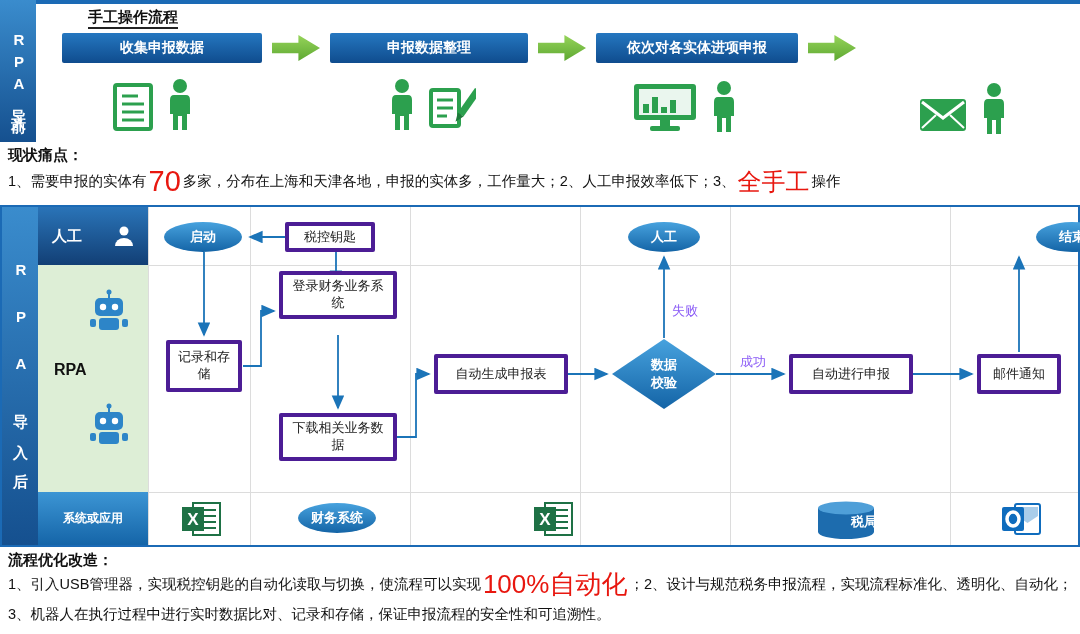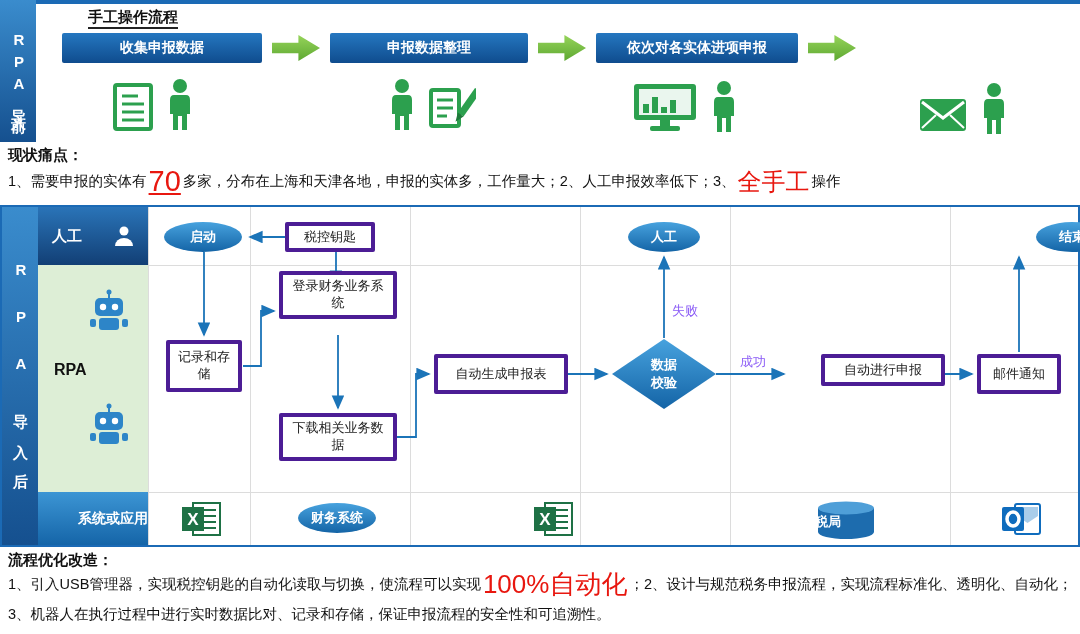--- a/index.html
+++ b/index.html
@@ -13,21 +13,21 @@
   .panel{border:2px solid #1b6ab5;box-sizing:border-box;}
   .lane-head{color:#fff;font-weight:bold;font-size:15px;display:flex;align-items:center;}
   .greenbox{background:#fff;border:4px solid #4c1d95;color:#222;font-size:13px;display:flex;align-items:center;justify-content:center;text-align:center;line-height:1.3;box-sizing:border-box;border-radius:2px;}
   .node-ellipse{background:linear-gradient(180deg,#47a2de,#1464a6);border-radius:50%;color:#fff;font-weight:bold;font-size:13px;display:flex;align-items:center;justify-content:center;}
   .diamond{background:linear-gradient(180deg,#47a2de,#1464a6);clip-path:polygon(50% 0,100% 50%,50% 100%,0 50%);color:#fff;font-weight:bold;font-size:13px;display:flex;align-items:center;justify-content:center;text-align:center;}
   .vline{background:#dcdcdc;width:1px;}
   .hline{background:#dcdcdc;height:1px;}
   .flow-label{font-size:13px;color:#8b5cf6;}
   .heading{font-weight:bold;font-size:15px;color:#111;}
   .bodytext{font-size:14.5px;color:#111;}
-  .red-big{color:#e8170f;font-size:29px;line-height:1;vertical-align:-5px;padding:0 2px;text-decoration:underline;}
+  .red-big{color:#e8170f;font-size:29px;line-height:1;vertical-align:-5px;padding:0 2px;}
   .red-mid{color:#e8170f;font-size:24px;line-height:1;vertical-align:-4px;padding:0 2px;}
   .red-100{color:#e8170f;font-size:26px;line-height:1;vertical-align:-4px;padding:0 2px;}
   .title-underline{font-weight:bold;font-size:15px;color:#111;border-bottom:2px solid #222;padding-bottom:2px;}
 </style>
 </head>
 <body>
 
 <div id="screen">
 
   <div class="abs" style="left:0;top:0;width:1080px;height:142px;">
@@ -148,21 +148,21 @@
         <circle cx="21" cy="3" r="2.5" fill="#2d85c8"></circle>
         <rect x="7" y="9" width="28" height="18" rx="5" fill="#2d85c8"></rect>
         <circle cx="15" cy="18" r="3.2" fill="#fff"></circle>
         <circle cx="27" cy="18" r="3.2" fill="#fff"></circle>
         <rect x="11" y="29" width="20" height="12" rx="3" fill="#2d85c8"></rect>
         <rect x="2" y="30" width="6" height="8" rx="2" fill="#2d85c8"></rect>
         <rect x="34" y="30" width="6" height="8" rx="2" fill="#2d85c8"></rect>
       </svg>
     </div>
 
-    <div class="abs lane-head" style="left:36px;top:285px;width:110px;height:53px;background:linear-gradient(180deg,#3c95d4,#1565a8);justify-content:flex-end;font-size:14px;">
+    <div class="abs lane-head" style="left:36px;top:285px;width:110px;height:53px;background:linear-gradient(180deg,#3c95d4,#1565a8);justify-content:center;font-size:12px;">
       <span>系统或应用</span>
     </div>
 
     <svg class="abs" style="left:0;top:0;" width="1076" height="338" viewBox="0 0 1076 338">
       <defs>
         <marker id="arr" markerWidth="9" markerHeight="9" refX="7" refY="3.5" orient="auto">
           <path d="M0 0 L8 3.5 L0 7 z" fill="#1b74b8"></path>
         </marker>
       </defs>
       <g stroke="#1b74b8" stroke-width="1.8" fill="none">
@@ -185,21 +185,21 @@
     <div class="abs node-ellipse" style="left:626px;top:15px;width:72px;height:30px;">人工</div>
     <div class="abs node-ellipse" style="left:1034px;top:15px;width:72px;height:30px;">结束</div>
 
     <div class="abs greenbox" style="left:164px;top:133px;width:76px;height:52px;padding:4px;">记录和存储</div>
     <div class="abs greenbox" style="left:277px;top:64px;width:118px;height:48px;padding:4px;">登录财务业务系统</div>
     <div class="abs greenbox" style="left:277px;top:206px;width:118px;height:48px;padding:4px;">下载相关业务数据</div>
     <div class="abs greenbox" style="left:432px;top:147px;width:134px;height:40px;">自动生成申报表</div>
     <div class="abs diamond" style="left:610px;top:132px;width:104px;height:70px;">
       <span style="width:28px;display:inline-block;">数据校验</span>
     </div>
-    <div class="abs greenbox" style="left:787px;top:147px;width:124px;height:32px;margin-left:32px;">自动进行申报</div>
+    <div class="abs greenbox" style="left:787px;top:147px;width:124px;height:40px;">自动进行申报</div>
     <div class="abs greenbox" style="left:975px;top:147px;width:84px;height:40px;">邮件通知</div>
 
     <div class="abs flow-label" style="left:670px;top:95px;">失败</div>
     <div class="abs flow-label" style="left:738px;top:146px;">成功</div>
 
     <div class="abs" style="left:178px;top:294px;">
       <svg width="42" height="36" viewBox="0 0 42 36">
         <rect x="13" y="2" width="27" height="32" fill="#fff" stroke="#1e7145" stroke-width="2"></rect>
         <line x1="18" y1="9" x2="36" y2="9" stroke="#1e7145" stroke-width="2"></line>
         <line x1="18" y1="15" x2="36" y2="15" stroke="#1e7145" stroke-width="2"></line>
@@ -222,21 +222,21 @@
         <rect x="2" y="6" width="22" height="24" fill="#1e7145"></rect>
         <text x="13" y="24" font-size="17" font-weight="bold" fill="#fff" text-anchor="middle">X</text>
       </svg>
     </div>
 
     <div class="abs" style="left:813px;top:292px;width:62px;height:42px;">
       <svg width="62" height="42" viewBox="0 0 62 42">
         <path d="M3 9 V33 a28 7 0 0 0 56 0 V9 z" fill="#1d6cae"></path>
         <ellipse cx="31" cy="9" rx="28" ry="6.5" fill="#4f9fd8"></ellipse>
       </svg>
-      <div class="abs" style="left:0;top:14px;width:62px;text-align:left;color:#fff;font-weight:bold;font-size:13px;">税局</div>
+      <div class="abs" style="left:0;top:14px;width:62px;text-align:right;color:#fff;font-weight:bold;font-size:13px;">税局</div>
     </div>
 
     <div class="abs" style="left:998px;top:294px;">
       <svg width="42" height="36" viewBox="0 0 42 36">
         <rect x="15" y="3" width="25" height="30" rx="2" fill="#fff" stroke="#0f6cbd" stroke-width="2"></rect>
         <path d="M17 6 h21 v9 l-10.5 7 L17 15 z" fill="#a9cdea"></path>
         <rect x="2" y="6" width="22" height="24" rx="2" fill="#0f6cbd"></rect>
         <ellipse cx="13" cy="18" rx="6" ry="7" fill="none" stroke="#fff" stroke-width="3.5"></ellipse>
       </svg>
     </div>

